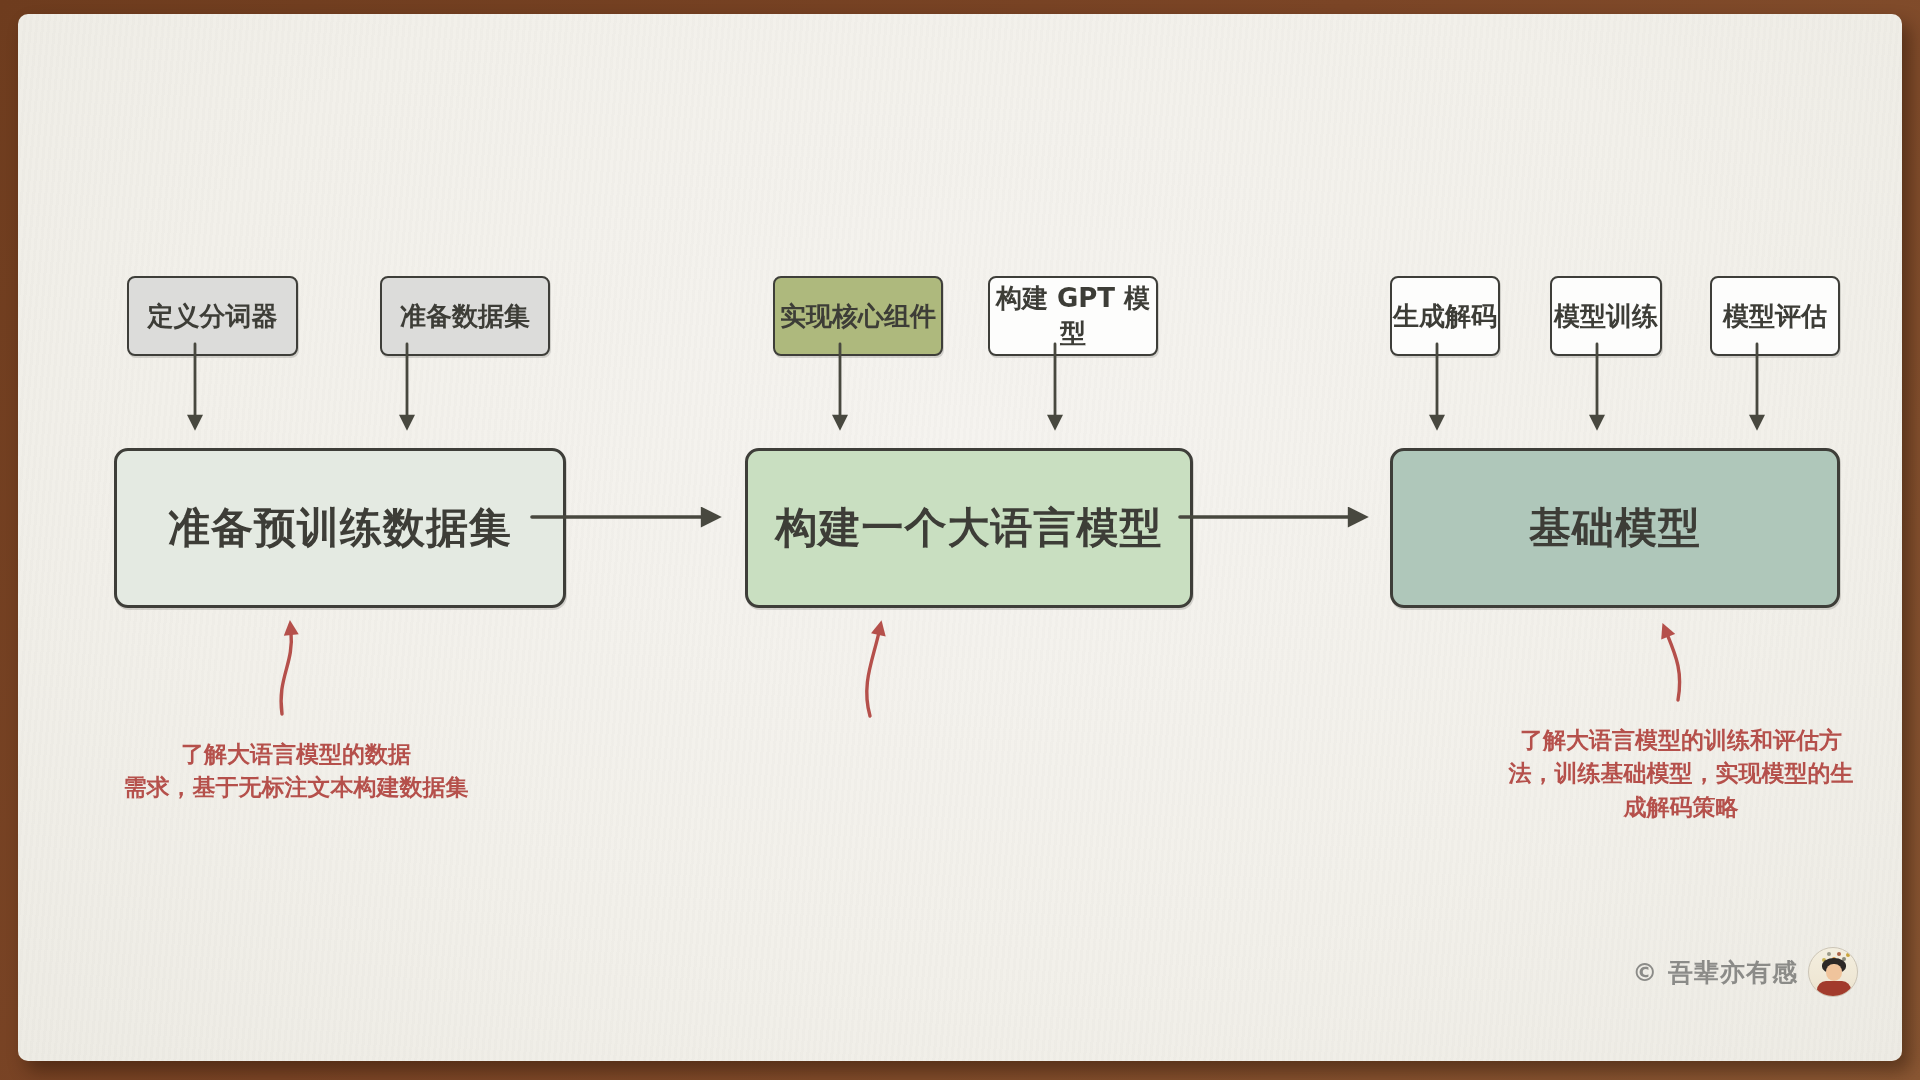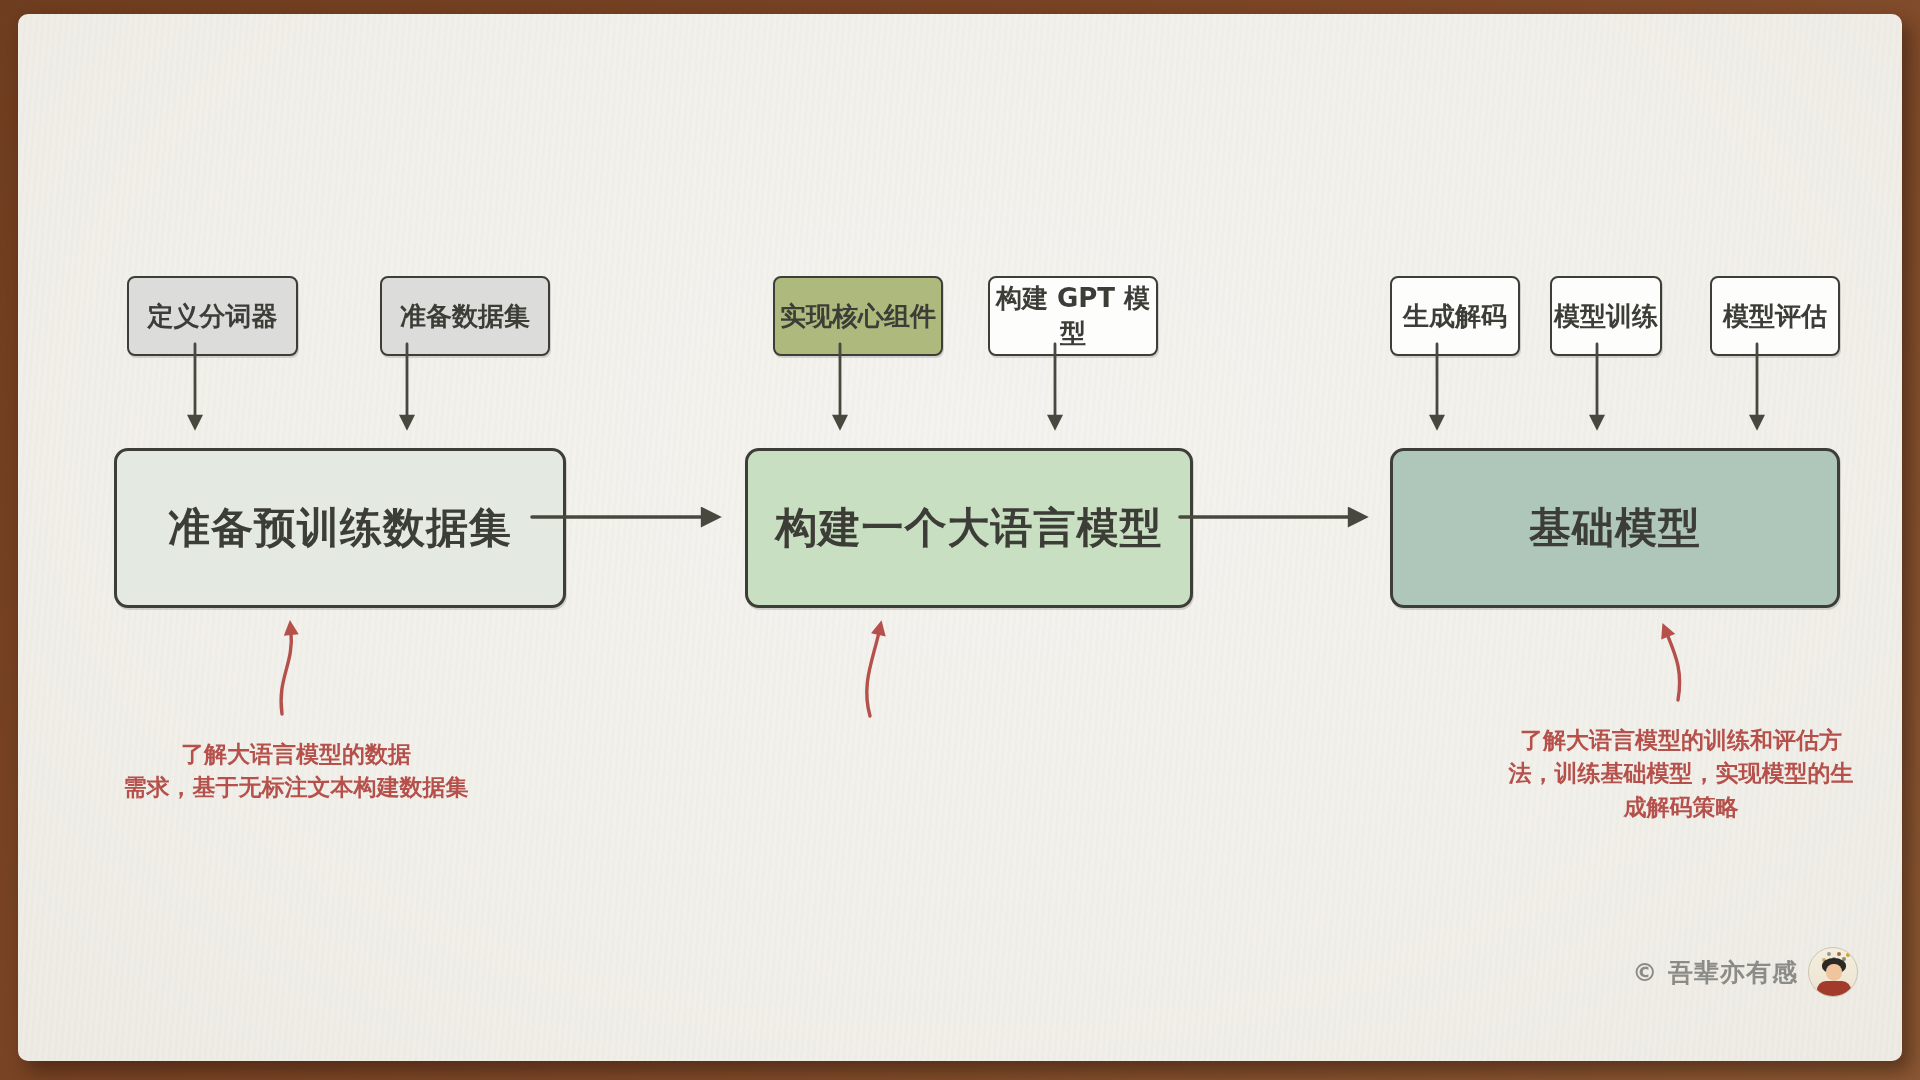--- a/index.html
+++ b/index.html
@@ -99,21 +99,21 @@
     </div>
     <div class="box small-box fill-gray" style="left:322px; width:170px;margin-left:40px;">
       <span>准备数据集</span>
     </div>
     <div class="box small-box fill-olive" style="left:755px; width:170px;">
       <span>实现核心组件</span>
     </div>
     <div class="box small-box fill-white" style="left:970px; width:170px;">
       <span>构建 GPT 模型</span>
     </div>
-    <div class="box small-box fill-white" style="left:1372px; width:130px;">
+    <div class="box small-box fill-white" style="left:1372px; width:110px;">
       <span>生成解码</span>
     </div>
     <div class="box small-box fill-white" style="left:1532px; width:112px;align-items:center;">
       <span>模型训练</span>
     </div>
     <div class="box small-box fill-white" style="left:1692px; width:130px;">
       <span>模型评估</span>
     </div>
 
     <div class="box big-box fill-sage-light" style="left:75px; width:452px;">

